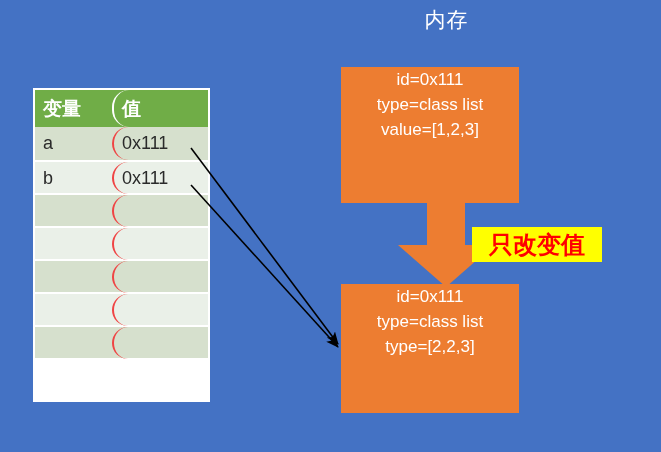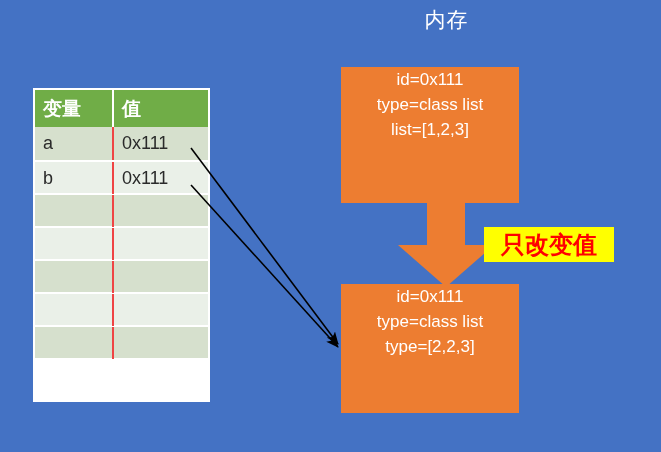--- a/index.html
+++ b/index.html
@@ -47,20 +47,21 @@
     width: 100%;
     box-sizing: border-box;
   }
   .tcell {
     box-sizing: border-box;
     padding: 16px 8px;
     display: flex;
     align-items: center;
     overflow: hidden;
     white-space: nowrap;
+    border-radius: 17px;
   }
   .col-var { width: 77px; flex: 0 0 77px; }
   .col-val { width: 96px; flex: 0 0 96px; border-left: 2px solid #ef4444; }
 
   .hrow { height: 37px; background: #70AD47; }
   .hrow .tcell {
     color: #FFFFFF;
     font-size: 19px;
     font-weight: bold;
   }
@@ -97,21 +98,21 @@
     position: absolute;
     left: 398px;
     top: 201px;
     width: 96px;
     height: 86px;
   }
 
   
   #change-note {
     position: absolute;
-    left: 484px;
+    left: 472px;
     top: 227px;
     width: 130px;
     height: 35px;
     background: #FFFF00;
     color: #FF0000;
     font-size: 24px;
     font-weight: bold;
     display: flex;
     align-items: center;
     justify-content: center;
@@ -176,21 +177,21 @@
     <div class="trow drow band-dark">
       <div class="tcell col-var"></div>
       <div class="tcell col-val"></div>
     </div>
 
   </div>
 
   <div id="mem-box-top" class="mem-box">
     <div class="mem-line">id=0x111</div>
     <div class="mem-line">type=class list</div>
-    <div class="mem-line">list=[1,2,3]</div>
+    <div class="mem-line">value=[1,2,3]</div>
   </div>
 
   <svg id="block-arrow" viewBox="0 0 96 86">
     <polygon points="29,0 67,0 67,44 96,44 48,86 0,44 29,44" fill="#ED7D31"></polygon>
   </svg>
 
   <div id="change-note">只改变值</div>
 
   <div id="mem-box-bottom" class="mem-box">
     <div class="mem-line">id=0x111</div>

